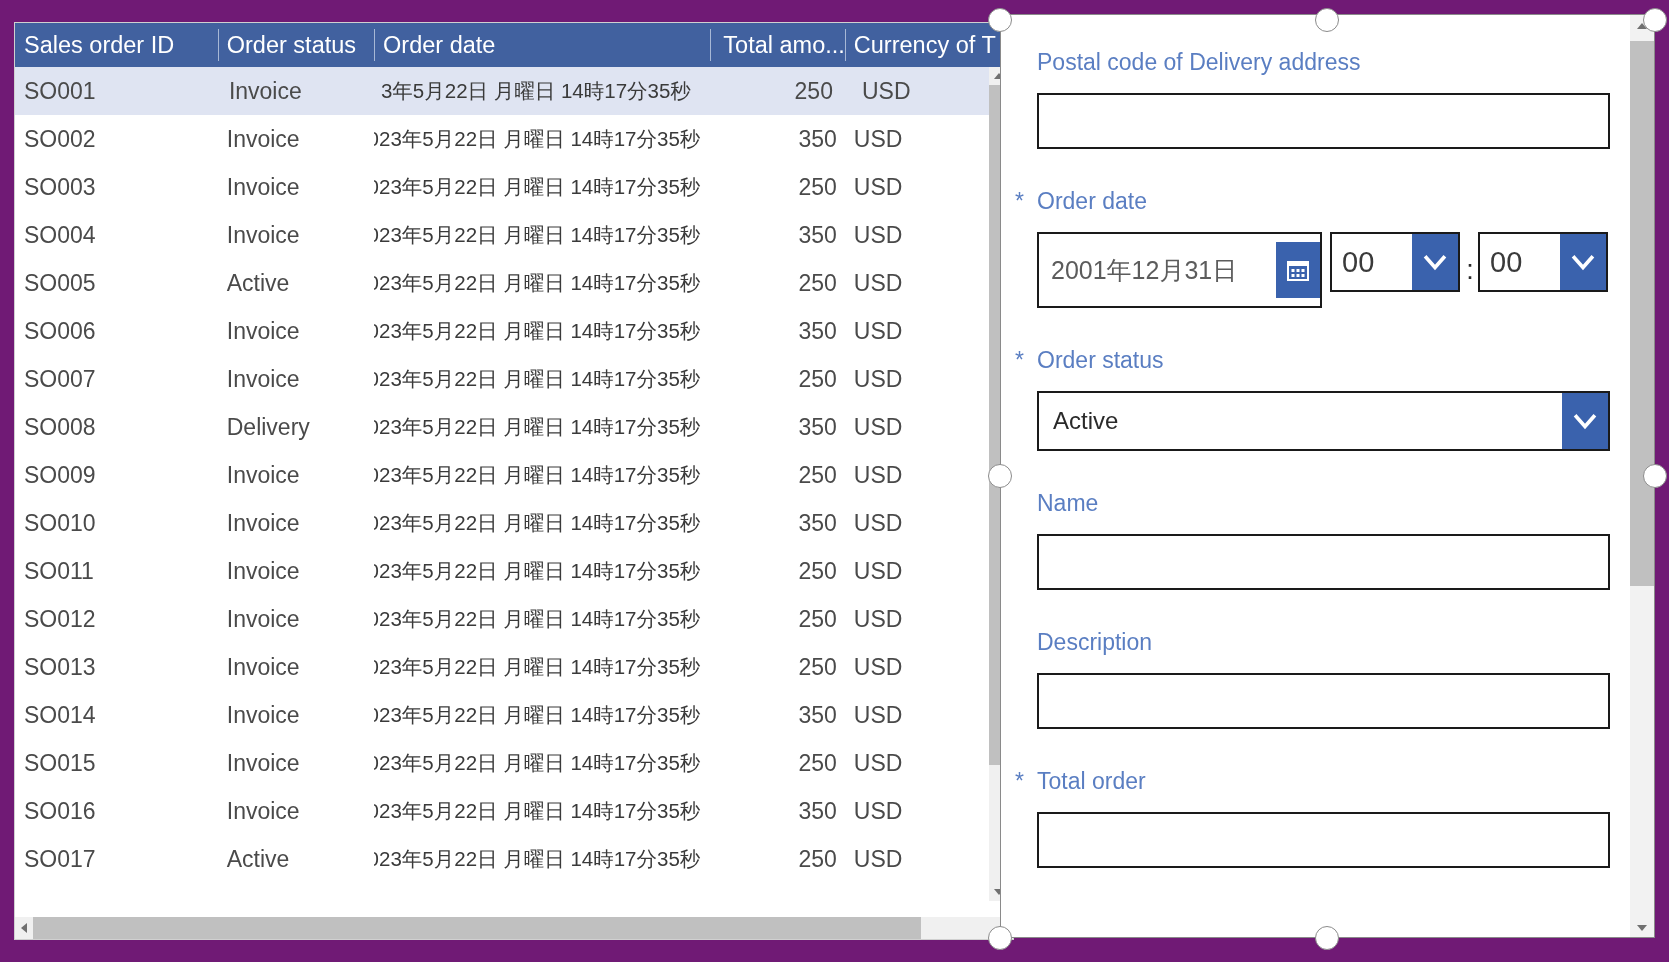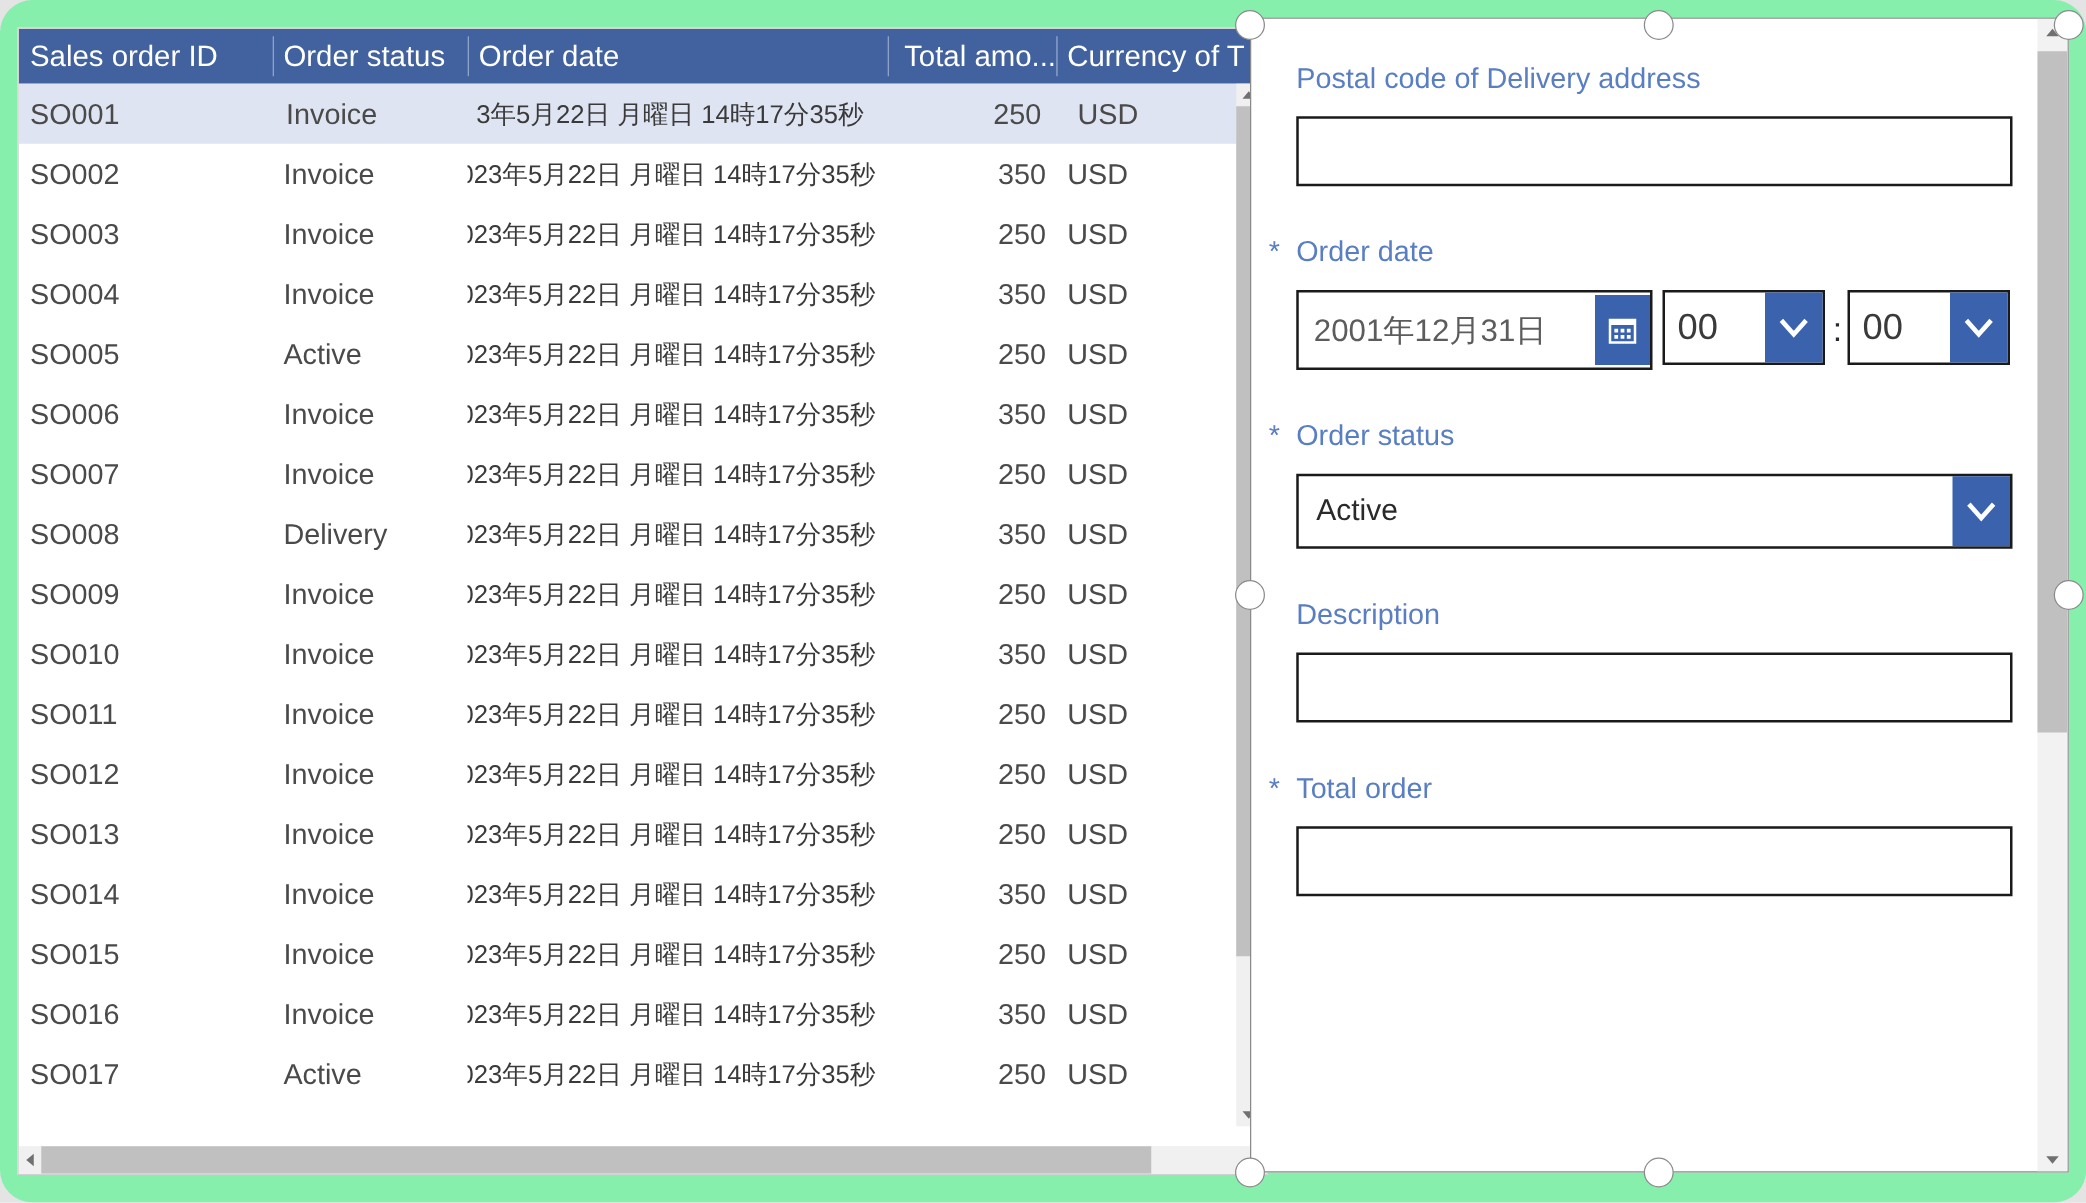--- a/index.html
+++ b/index.html
@@ -3,21 +3,21 @@
 <meta charset="utf-8">
 <style>
   * { box-sizing: border-box; margin: 0; padding: 0; }
   html, body {
     width: 1669px; height: 962px;
     overflow: hidden;
     background: #e4e4e4;
     font-family: "Liberation Sans", "DejaVu Sans", sans-serif;
   }
 
-  #root { position: relative; width: 1669px; height: 962px; background: #86efac; border-radius: 26px; }
+  #root { position: relative; width: 1669px; height: 962px; background: #701a75; }
 
   
   .grid-wrap {
     position: absolute;
     left: 14px; top: 22px;
     width: 1000px; height: 918px;
     background: #ffffff;
     border: 1px solid #d0d0d0;
     overflow: hidden;
   }
@@ -143,21 +143,21 @@
   .field-block { margin-bottom: 39px; }
   .text-input {
     width: 100%;
     height: 56px;
     border: 2px solid #1a1a1a;
     background: #ffffff;
   }
   .row-flex { display: flex; align-items: stretch; gap: 0; }
 
   .date-input {
-    width: 285px; height: 64px;
+    width: 285px; height: 76px;
     border: 2px solid #1a1a1a;
     background: #fff;
     display: flex; align-items: center;
   }
   .date-input .val {
     flex: 1 1 auto;
     padding-left: 12px;
     font-size: 25px;
     color: #5c5c5c;
     white-space: nowrap;
@@ -471,20 +471,28 @@
             <span class="val">Active</span>
             <span class="dd-btn">
               <svg class="chev" viewBox="0 0 24 24">
                 <path d="M4 8 L12 17 L20 8" fill="none" stroke="#ffffff" stroke-width="3.4" stroke-linecap="square"></path>
               </svg>
             </span>
           </div>
         </div>
         <div class="field-block">
           <div class="field-label">
+            <span>Name</span>
+          </div>
+          <div class="text-input">
+            <span style="padding-left: 12px; font-size: 24px; color: rgb(42, 42, 42); line-height: 52px; display: block;"></span>
+          </div>
+        </div>
+        <div class="field-block">
+          <div class="field-label">
             <span>Description</span>
           </div>
           <div class="text-input">
             <span style="padding-left: 12px; font-size: 24px; color: rgb(42, 42, 42); line-height: 52px; display: block;"></span>
           </div>
         </div>
         <div class="field-block">
           <div class="field-label">
             <span class="req-star">*</span>
             <span>Total order</span>

